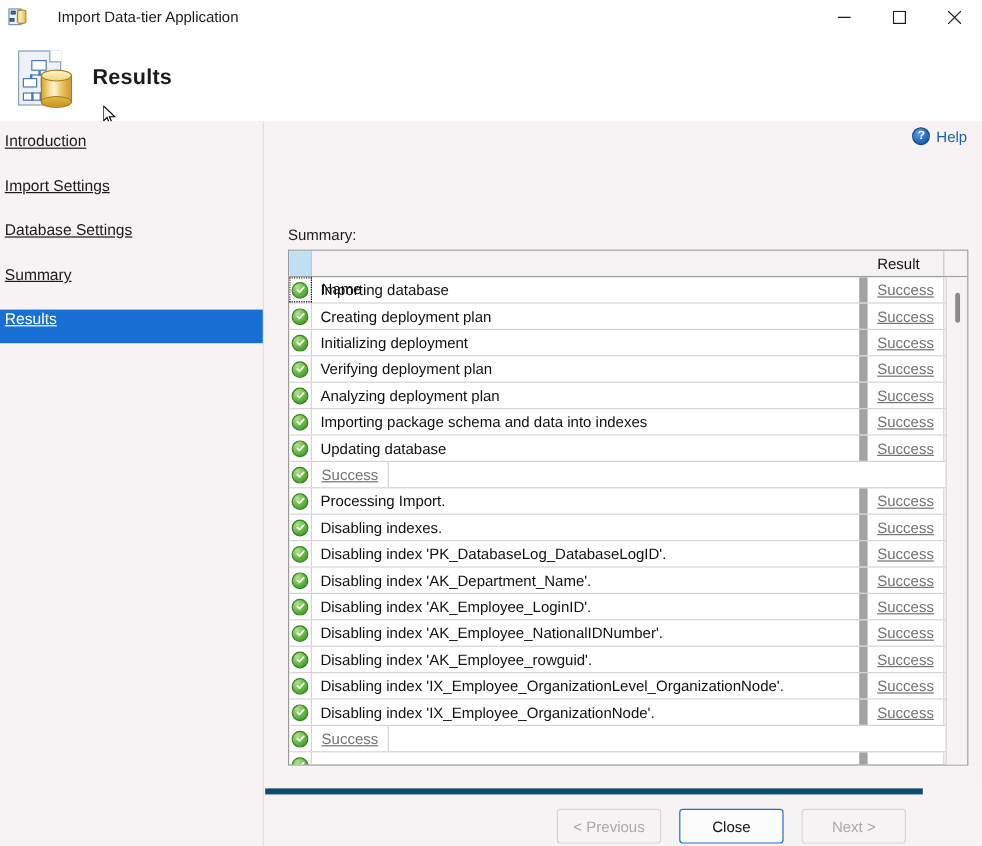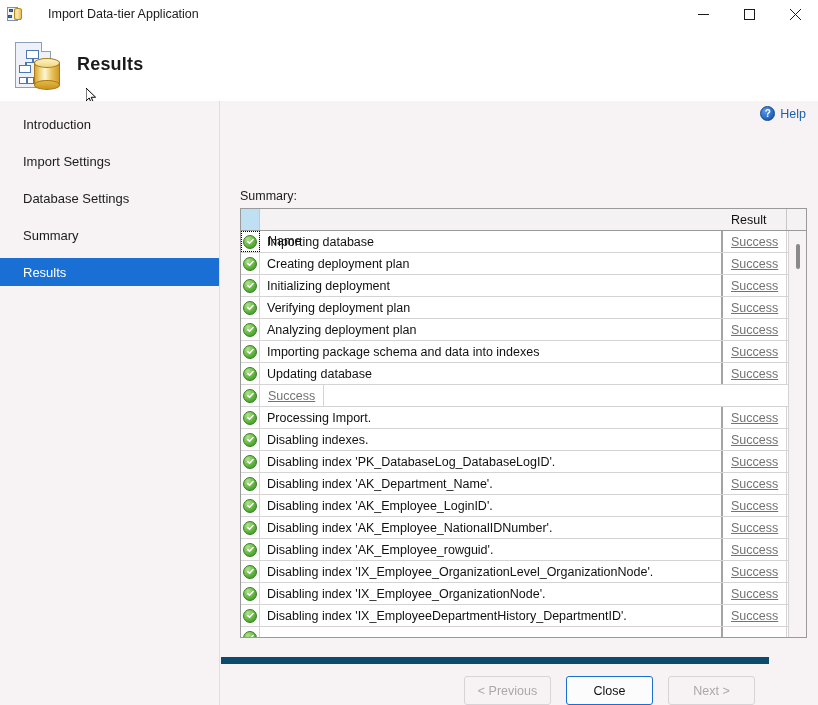--- a/index.html
+++ b/index.html
@@ -155,24 +155,25 @@
 
   
   .sidebar {
     position: absolute; top: 101px; left: 0;
     width: 220px; height: 604px;
     background: #f7f3f5;
     border-right: 1px solid #e2dde0;
   }
   .nav-item {
     height: 28px;
-    display: flex; align-items: center;
-    padding-left: 23px;
+    display: flex; align-items: flex-start;
+    padding-left: 4px;
     font-size: 13px; color: #1b1b1b;
     white-space: nowrap;
+    text-decoration: underline;
   }
   .nav-item.active {
     background: #1a6fd4;
     color: #ffffff;
   }
   .nav-spacer { height: 9px; }
 
   
   .content {
     position: absolute; top: 101px; left: 221px;
@@ -271,21 +272,21 @@
     width: 14px; height: 14px; border-radius: 50%;
     background: radial-gradient(circle at 33% 27%, #b2e28d 0%, #61b53f 55%, #348b22 100%);
     border: 1px solid #357f21;
     display: flex; align-items: center; justify-content: center;
   }
   .td-name {
     flex: 1;
     display: flex; align-items: center;
     padding-left: 7px;
     font-size: 12.5px; color: #111;
-    border-right: 2px solid #a3a3a3;
+    border-right: 7px solid #a3a3a3;
     white-space: nowrap; overflow: hidden;
   }
   .td-result {
     width: 64px; flex: none;
     display: flex; align-items: center;
     padding-left: 8px;
     border-right: 1px solid #d6d3d5;
   }
   .td-result a {
     font-size: 12.5px; color: #737373;
@@ -304,21 +305,21 @@
     width: 4px; height: 25px;
     background: #8a8a8a;
     border-radius: 2px;
   }
 
   
   .footer {
     position: absolute; left: 221px; top: 657px;
     width: 548px; height: 48px;
     background: #f7f3f5;
-    border-top: 7px solid #0c4a6e;
+    border-top: 5px solid #0c4a6e;
   }
   .footer-btns {
     position: absolute; right: 14px; top: 12px;
     display: flex; gap: 15px;
   }
   .btn {
     width: 87px; height: 29px;
     display: flex; align-items: center; justify-content: center;
     font-size: 12.5px;
     background: #f7f3f5;
@@ -670,21 +671,20 @@
             <div class="td-pad"></div>
           </div>
           <div class="grid-row">
             <div class="td-icon">
               <div class="mini-check">
                 <svg width="9" height="9" viewBox="0 0 16 16">
                   <path d="M3.2,8.2 L6.3,11.3 L12.6,4.6" fill="none" stroke="#ffffff" stroke-width="2.6" stroke-linecap="round" stroke-linejoin="round"></path>
                 </svg>
               </div>
             </div>
-            <div class="td-name">Disabling index 'IX_EmployeeDepartmentHistory_DepartmentID'.</div>
             <div class="td-result">
               <a>Success</a>
             </div>
             <div class="td-pad"></div>
           </div>
           <div class="grid-row">
             <div class="td-icon">
               <div class="mini-check">
                 <svg width="9" height="9" viewBox="0 0 16 16">
                   <path d="M3.2,8.2 L6.3,11.3 L12.6,4.6" fill="none" stroke="#ffffff" stroke-width="2.6" stroke-linecap="round" stroke-linejoin="round"></path>

